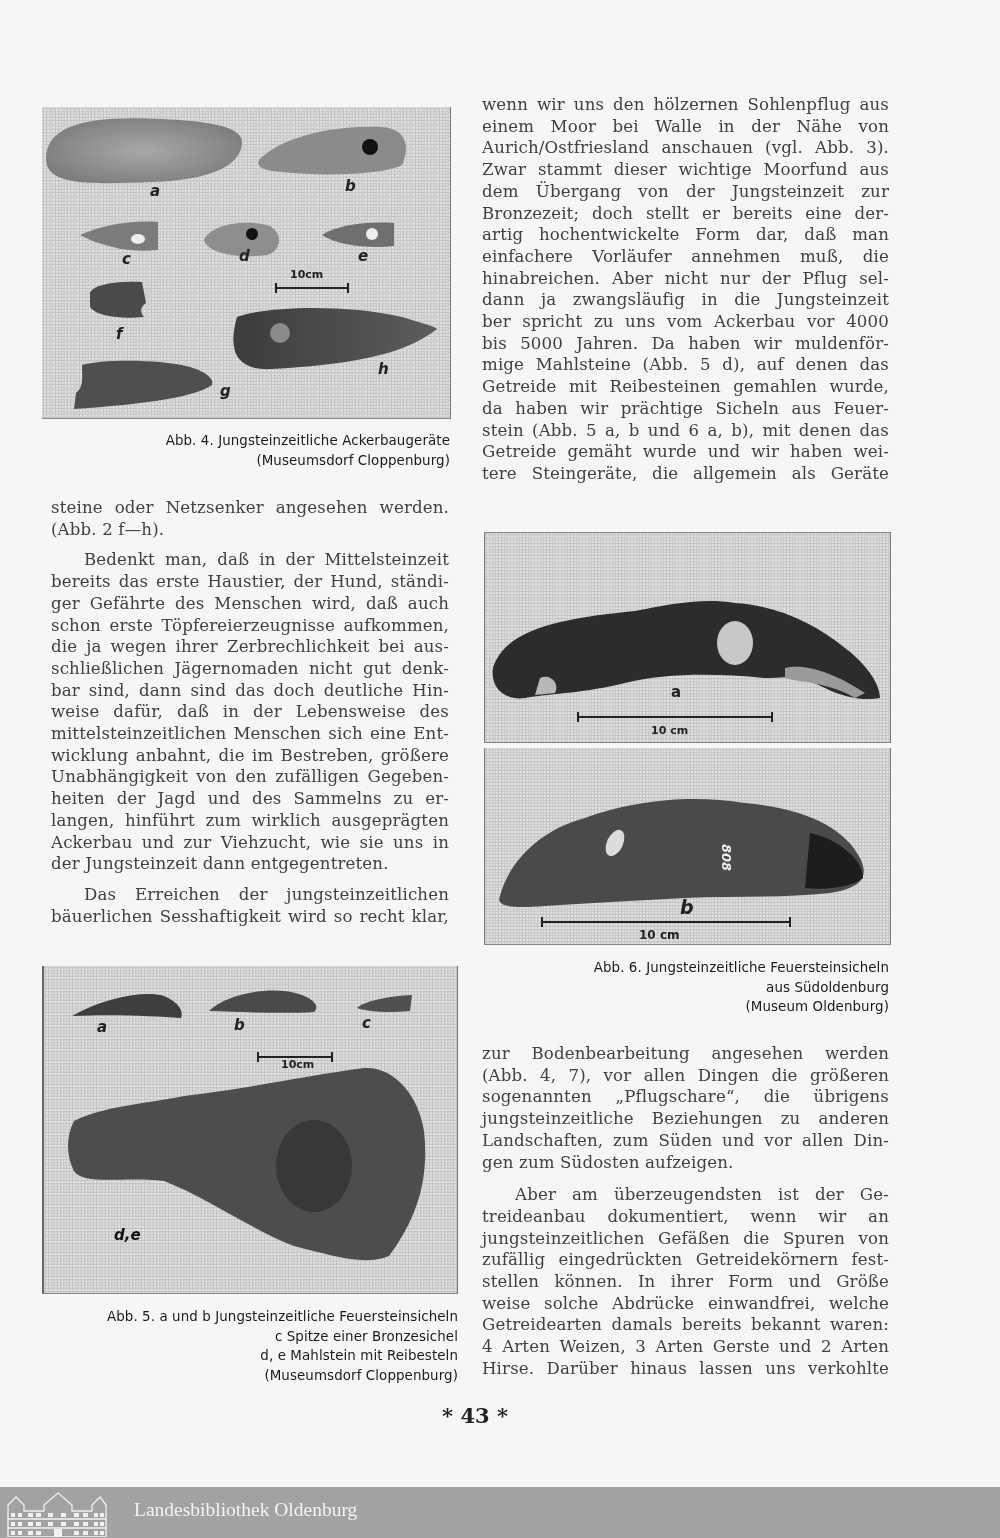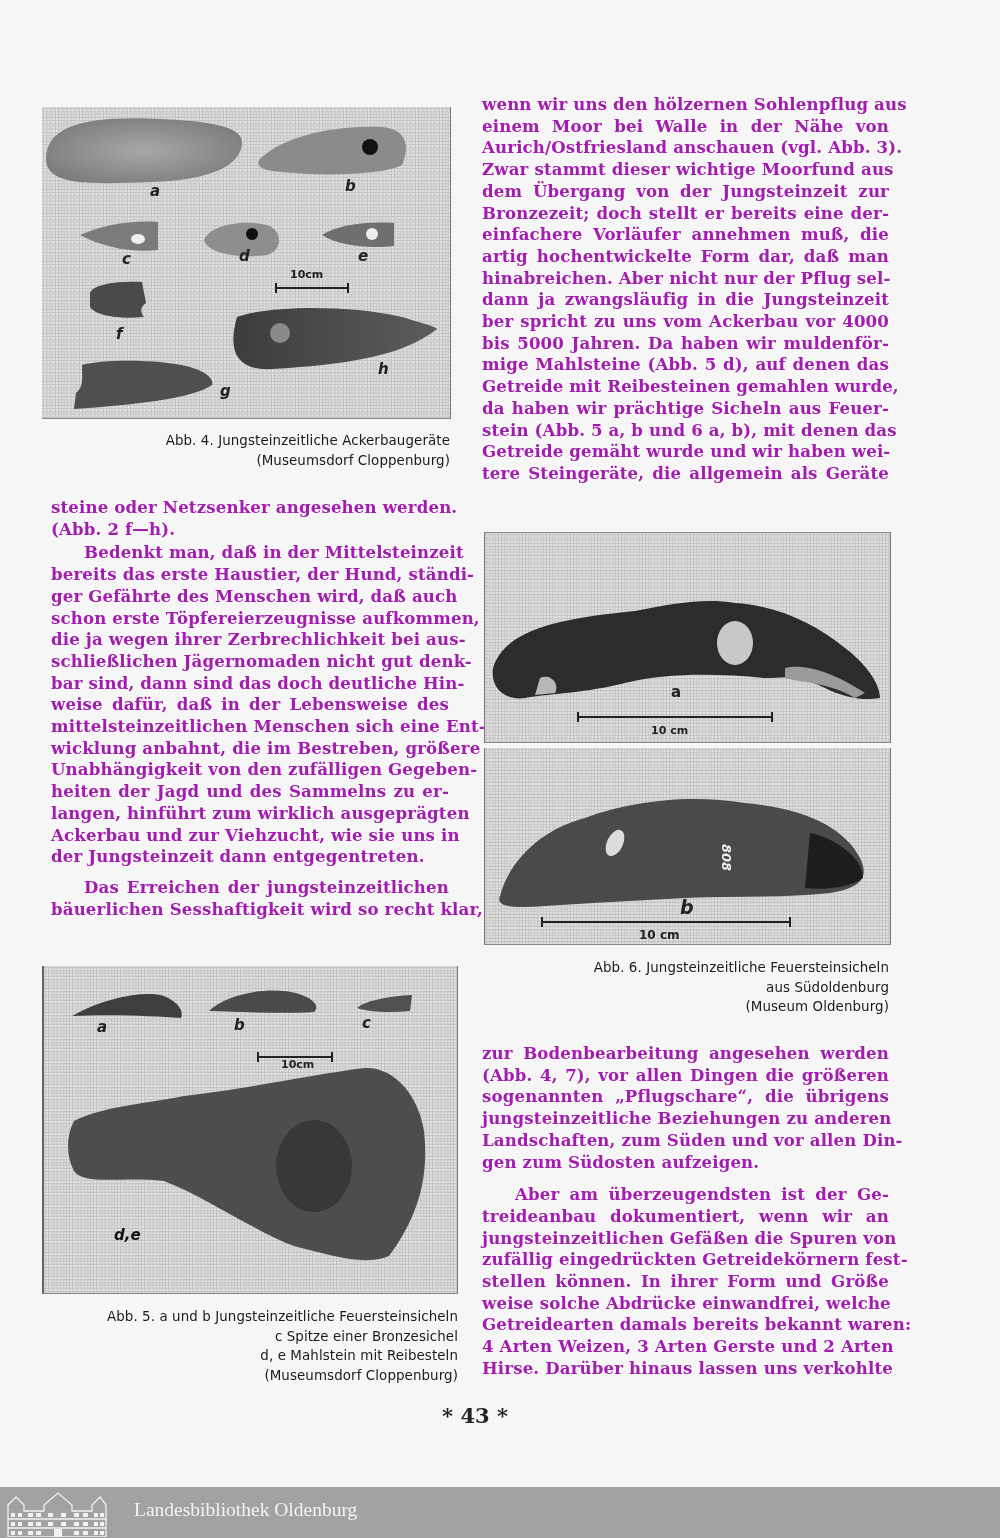--- a/index.html
+++ b/index.html
@@ -11,23 +11,22 @@
     }
     .page { position: absolute; left: 0; top: 0; width: 1000px; height: 1486px; background: #f6f6f6; }
 
     
     .textblock {
       position: absolute;
       font-family: "DejaVu Serif", serif;
       font-size: 16.6px;
       line-height: 21.7px;
       text-align: justify;
-      color: #a21caf;
+      color: #404040;
       letter-spacing: 0.15px;
-      font-weight: bold;
     }
     .textblock .line { display: block; white-space: nowrap; text-align-last: justify; text-align: justify; }
     .textblock .line.last { text-align-last: left; }
     .textblock .line.indent { padding-left: 33px; }
     .textblock p { margin: 0; }
     .textblock p + p { margin-top: 10px; }
 
     
     .figure { position: absolute; }
     .photo {
@@ -146,21 +145,21 @@
       <span>Abb. 4. Jungsteinzeitliche Ackerbaugeräte</span>
       <span>(Museumsdorf Cloppenburg)</span>
     </div>
   </div>
 
   <div class="textblock" style="left:51px; top:497px; width:398px;">
     <p>
       <span class="line">steine oder Netzsenker angesehen werden.</span>
       <span class="line last">(Abb. 2 f—h).</span>
     </p>
-    <p style="margin-top:2px;">
+    <p style="margin-top:9px;">
       <span class="line indent">Bedenkt man, daß in der Mittelsteinzeit</span>
       <span class="line">bereits das erste Haustier, der Hund, ständi-</span>
       <span class="line">ger Gefährte des Menschen wird, daß auch</span>
       <span class="line">schon erste Töpfereierzeugnisse aufkommen,</span>
       <span class="line">die ja wegen ihrer Zerbrechlichkeit bei aus-</span>
       <span class="line">schließlichen Jägernomaden nicht gut denk-</span>
       <span class="line">bar sind, dann sind das doch deutliche Hin-</span>
       <span class="line">weise dafür, daß in der Lebensweise des</span>
       <span class="line">mittelsteinzeitlichen Menschen sich eine Ent-</span>
       <span class="line">wicklung anbahnt, die im Bestreben, größere</span>
@@ -201,22 +200,22 @@
   </div>
 
   <div class="textblock" style="left:482px; top:94px; width:407px;">
     <p>
       <span class="line">wenn wir uns den hölzernen Sohlenpflug aus</span>
       <span class="line">einem Moor bei Walle in der Nähe von</span>
       <span class="line">Aurich/Ostfriesland anschauen (vgl. Abb. 3).</span>
       <span class="line">Zwar stammt dieser wichtige Moorfund aus</span>
       <span class="line">dem Übergang von der Jungsteinzeit zur</span>
       <span class="line">Bronzezeit; doch stellt er bereits eine der-</span>
+      <span class="line">artig hochentwickelte Form dar, daß man</span>
       <span class="line">einfachere Vorläufer annehmen muß, die</span>
-      <span class="line">artig hochentwickelte Form dar, daß man</span>
       <span class="line">hinabreichen. Aber nicht nur der Pflug sel-</span>
       <span class="line">dann ja zwangsläufig in die Jungsteinzeit</span>
       <span class="line">ber spricht zu uns vom Ackerbau vor 4000</span>
       <span class="line">bis 5000 Jahren. Da haben wir muldenför-</span>
       <span class="line">mige Mahlsteine (Abb. 5 d), auf denen das</span>
       <span class="line">Getreide mit Reibesteinen gemahlen wurde,</span>
       <span class="line">da haben wir prächtige Sicheln aus Feuer-</span>
       <span class="line">stein (Abb. 5 a, b und 6 a, b), mit denen das</span>
       <span class="line">Getreide gemäht wurde und wir haben wei-</span>
       <span class="line">tere Steingeräte, die allgemein als Geräte</span>

